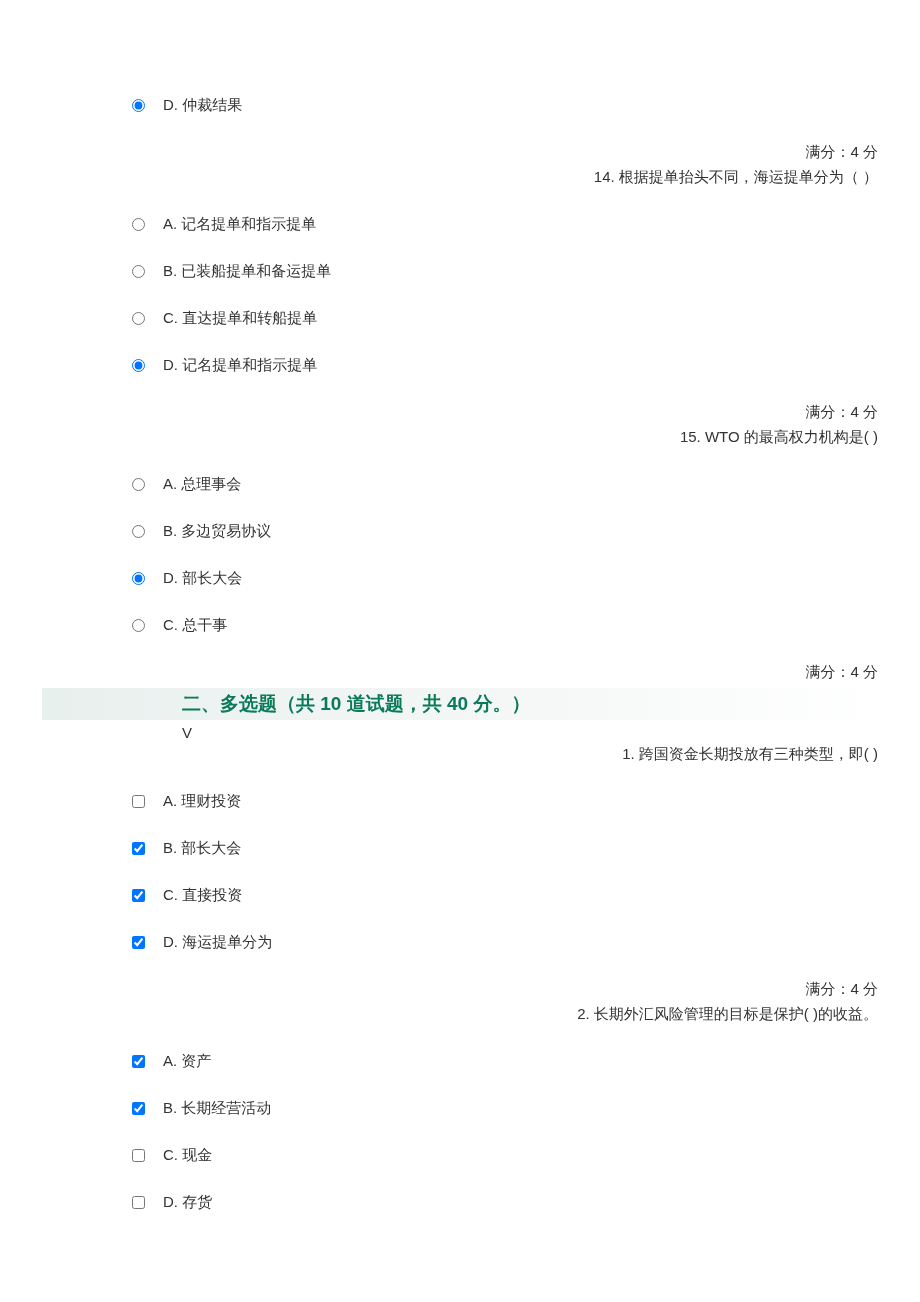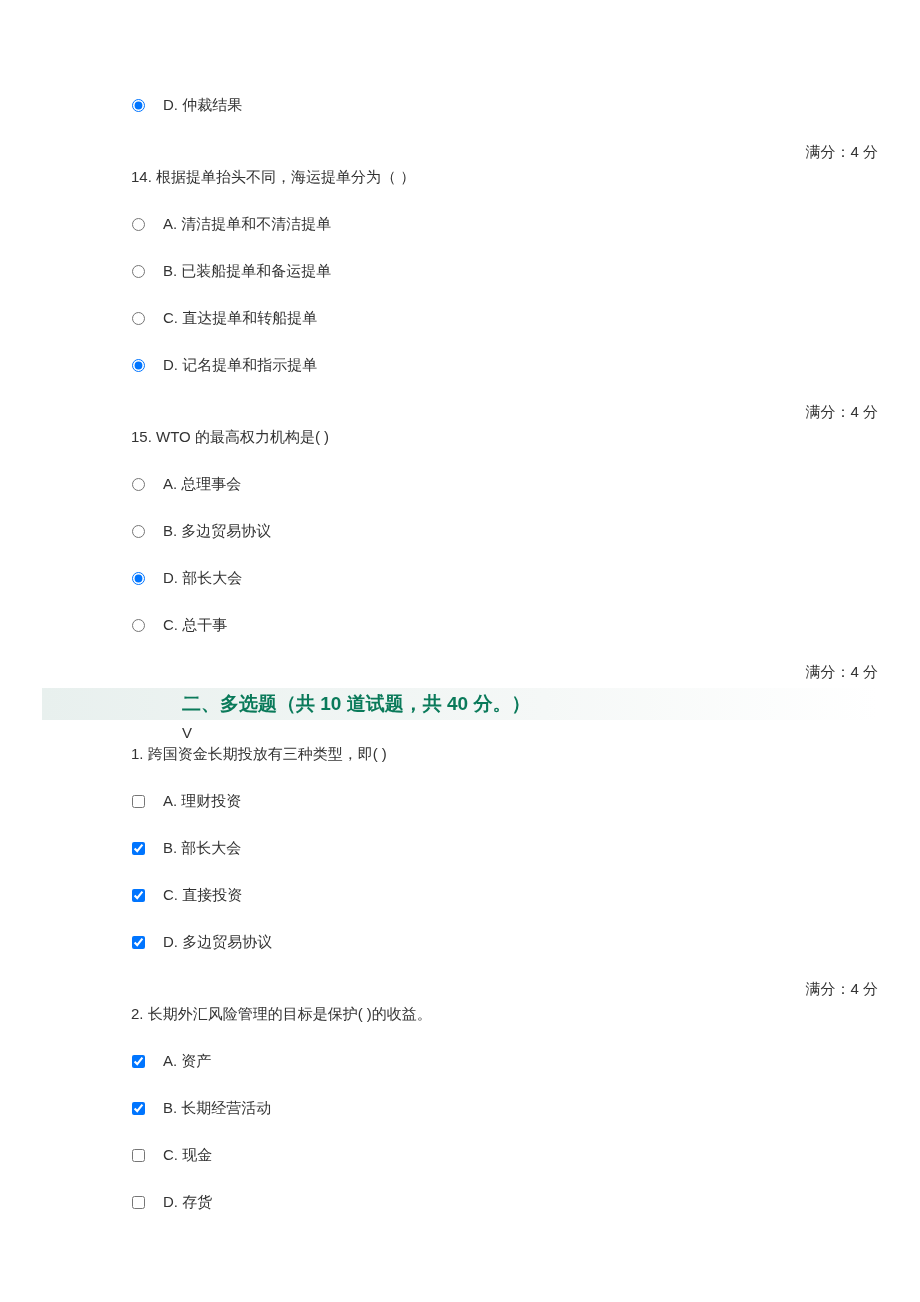--- a/index.html
+++ b/index.html
@@ -39,20 +39,21 @@
       margin-bottom: 6px;
       font-size: 15px;
       color: #333;
       text-align: right;
     }
     .question {
       padding-left: 89px;
       margin-bottom: 28px;
       font-size: 15px;
       color: #333;
+      text-align: right;
     }
     .section-header {
       padding-left: 140px;
       margin-bottom: 4px;
       font-weight: bold;
       color: #0a7a5a;
       font-size: 19px;
       background: linear-gradient(to right, #e8f0ee 0%, #f5f8f7 60%, transparent 100%);
       padding-top: 3px;
       padding-bottom: 3px;
@@ -83,21 +84,21 @@
     <input type="radio" class="control" checked="" style="">
     <span class="label">D. 仲裁结果</span>
   </div>
 
   <div class="score">满分：4 分</div>
 
   <div class="question">14. 根据提单抬头不同，海运提单分为（       ）</div>
 
   <div class="option-row">
     <input type="radio" class="control" style="">
-    <span class="label">A. 清洁提单和不清洁提单</span>
+    <span class="label">A. 记名提单和指示提单</span>
   </div>
 
   <div class="option-row">
     <input type="radio" class="control" style="">
     <span class="label">B. 已装船提单和备运提单</span>
   </div>
 
   <div class="option-row">
     <input type="radio" class="control" style="">
     <span class="label">C. 直达提单和转船提单</span>
@@ -149,21 +150,21 @@
     <span class="label">B. 部长大会</span>
   </div>
 
   <div class="option-row">
     <input type="checkbox" class="control" checked="" style="">
     <span class="label">C. 直接投资</span>
   </div>
 
   <div class="option-row">
     <input type="checkbox" class="control" checked="" style="">
-    <span class="label">D. 多边贸易协议</span>
+    <span class="label">D. 海运提单分为</span>
   </div>
 
   <div class="score">满分：4 分</div>
 
   <div class="question">2. 长期外汇风险管理的目标是保护( )的收益。</div>
 
   <div class="option-row">
     <input type="checkbox" class="control" checked="" style="">
     <span class="label">A. 资产</span>
   </div>

